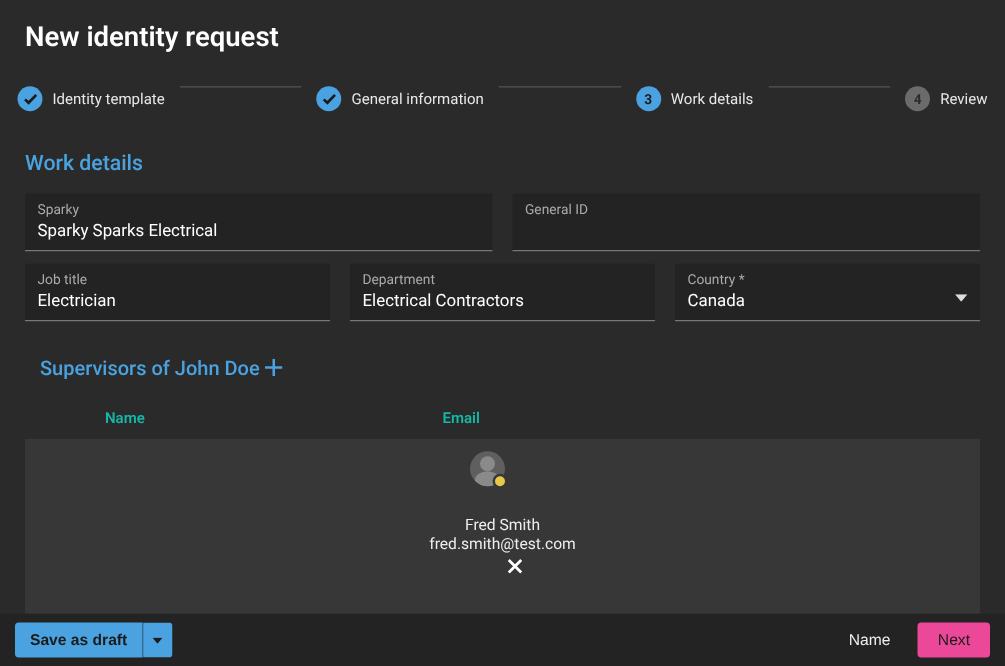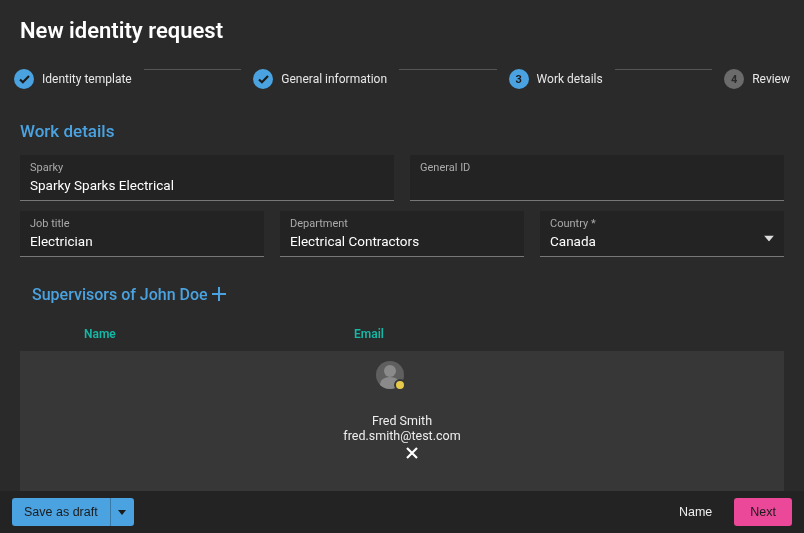--- a/index.html
+++ b/index.html
@@ -48,21 +48,21 @@
   .avatar::before { content: ""; position: absolute; width: 12px; height: 12px; border-radius: 50%; background: #8a8a8a; top: 4px; left: 8px; }
   .avatar::after { content: ""; position: absolute; width: 20px; height: 14px; border-radius: 50% 50% 0 0; background: #8a8a8a; top: 16px; left: 4px; }
   .avatar-badge { position: absolute; right: -2px; bottom: -2px; width: 12px; height: 12px; border-radius: 50%; background: #e6c94b; border: 2px solid #373737; }
   .delete-btn { cursor: pointer; display: inline-flex; align-items: center; justify-content: center; width: 20px; height: 20px; }
   .delete-btn svg { width: 12px; height: 12px; fill: #fff; }
 
   
   .footer { position: absolute; left: 0; right: 0; bottom: 0; height: 42px; background: #232323; display: flex; align-items: center; padding: 0 12px; }
   .footer-left { display: flex; align-items: stretch; }
   .btn { font-size: 12.5px; border: none; cursor: pointer; display: inline-flex; align-items: center; justify-content: center; }
-  .btn-draft { background: #4aa3e0; color: #1b1b1b; padding: 0 12px; height: 28px; border-radius: 3px 0 0 3px; }
+  .btn-draft { background: #4aa3e0; color: #1b1b1b; padding: 0 12px; height: 28px; border-radius: 3px 0 0 3px; font-weight: bold; }
   .btn-draft-caret { background: #4aa3e0; color: #1b1b1b; width: 24px; height: 28px; border-radius: 0 3px 3px 0; border-left: 1px solid rgba(0,0,0,0.25); }
   .btn-draft-caret svg { width: 8px; height: 5px; fill: #1b1b1b; }
   .footer-spacer { flex: 1; }
   .btn-back { background: transparent; color: #eee; padding: 0 14px; height: 28px; margin-right: 8px; }
   .btn-next { background: #ec4899; color: #1b1b1b; padding: 0 16px; height: 28px; border-radius: 3px; }
 
   .check svg { width: 11px; height: 9px; stroke: #1b1b1b; stroke-width: 2.4; fill: none; }
 </style>
 </head>
 <body>

